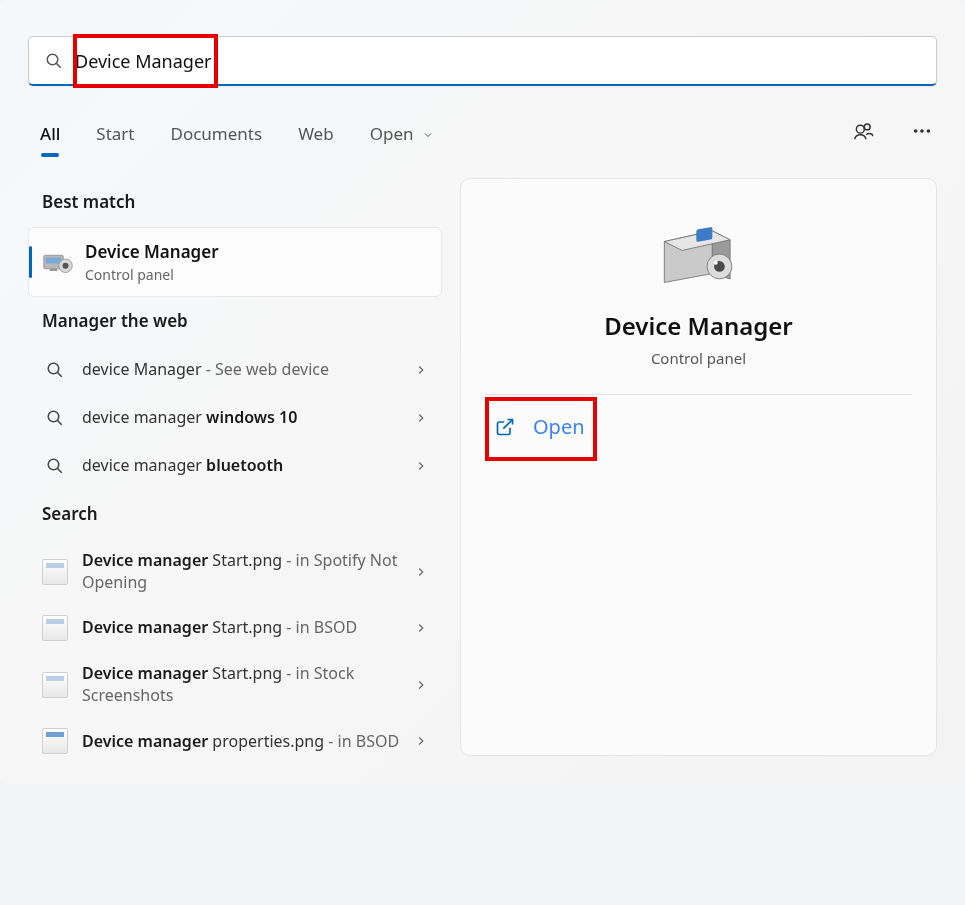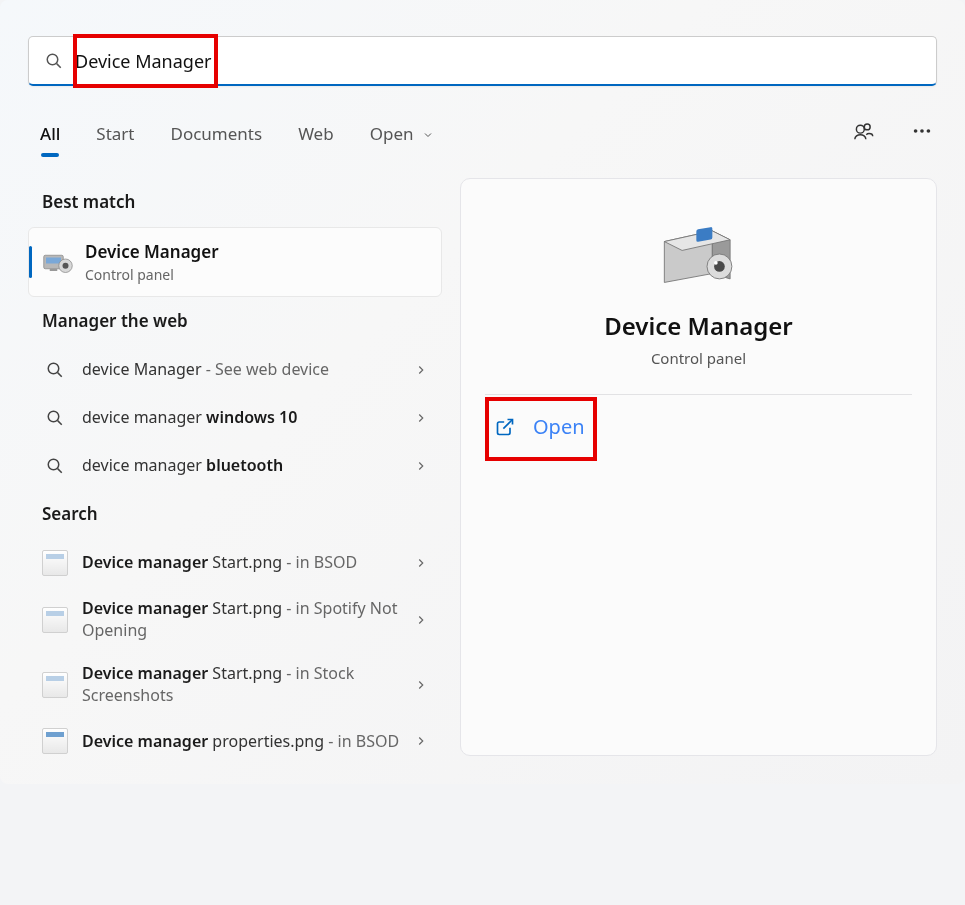--- a/index.html
+++ b/index.html
@@ -341,31 +341,31 @@
         <svg class="chev" width="14" height="14" viewBox="0 0 24 24" fill="none" stroke="#666" stroke-width="2">
             <polyline points="9 6 15 12 9 18"></polyline>
           </svg>
       </div>
 
       <div class="section-header">Search</div>
 
       <div class="list-row">
         <div class="thumb"></div>
         <div class="row-text">
+          <span class="bold">Device manager</span><span> Start.png</span><span class="light"> - in Spotify Not Opening</span>
+        </div>
+        <svg class="chev" width="14" height="14" viewBox="0 0 24 24" fill="none" stroke="#666" stroke-width="2">
+            <polyline points="9 6 15 12 9 18"></polyline>
+          </svg>
+      </div>
+
+      <div class="list-row">
+        <div class="thumb"></div>
+        <div class="row-text">
           <span class="bold">Device manager</span><span> Start.png</span><span class="light"> - in BSOD</span>
-        </div>
-        <svg class="chev" width="14" height="14" viewBox="0 0 24 24" fill="none" stroke="#666" stroke-width="2">
-            <polyline points="9 6 15 12 9 18"></polyline>
-          </svg>
-      </div>
-
-      <div class="list-row">
-        <div class="thumb"></div>
-        <div class="row-text">
-          <span class="bold">Device manager</span><span> Start.png</span><span class="light"> - in Spotify Not Opening</span>
         </div>
         <svg class="chev" width="14" height="14" viewBox="0 0 24 24" fill="none" stroke="#666" stroke-width="2">
             <polyline points="9 6 15 12 9 18"></polyline>
           </svg>
       </div>
 
       <div class="list-row">
         <div class="thumb"></div>
         <div class="row-text">
           <span class="bold">Device manager</span><span> Start.png</span><span class="light"> - in Stock Screenshots</span>

